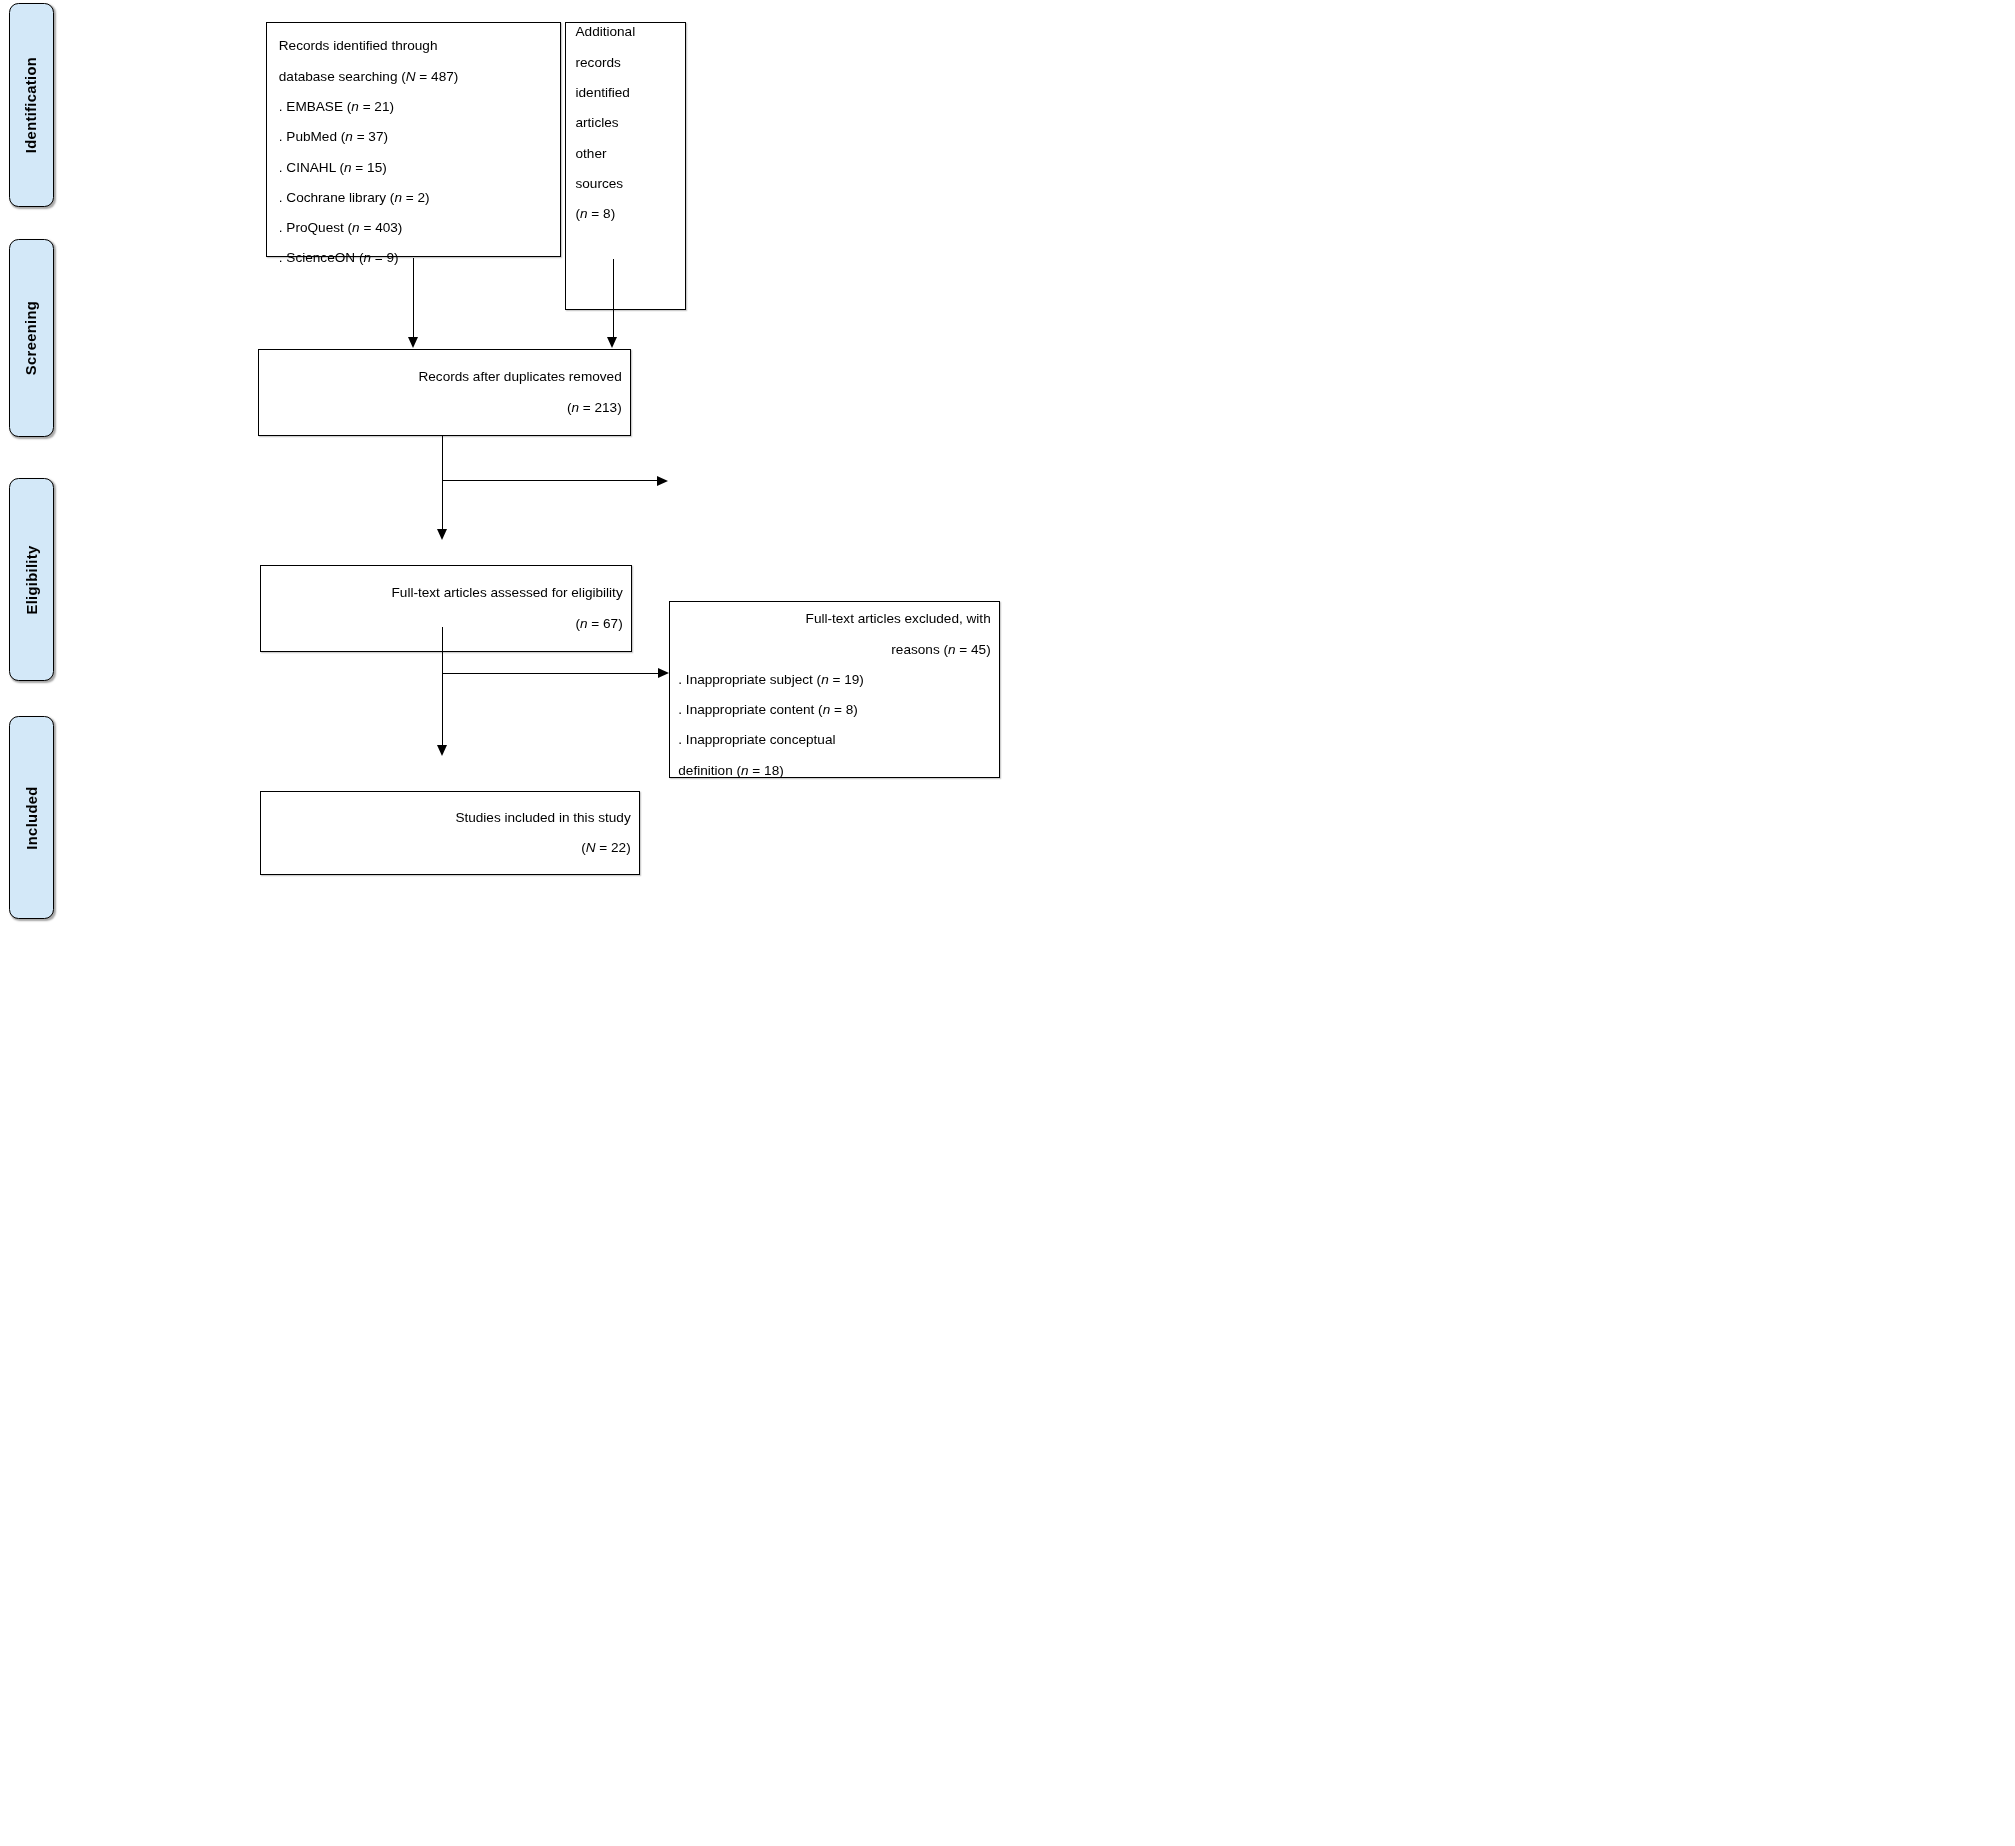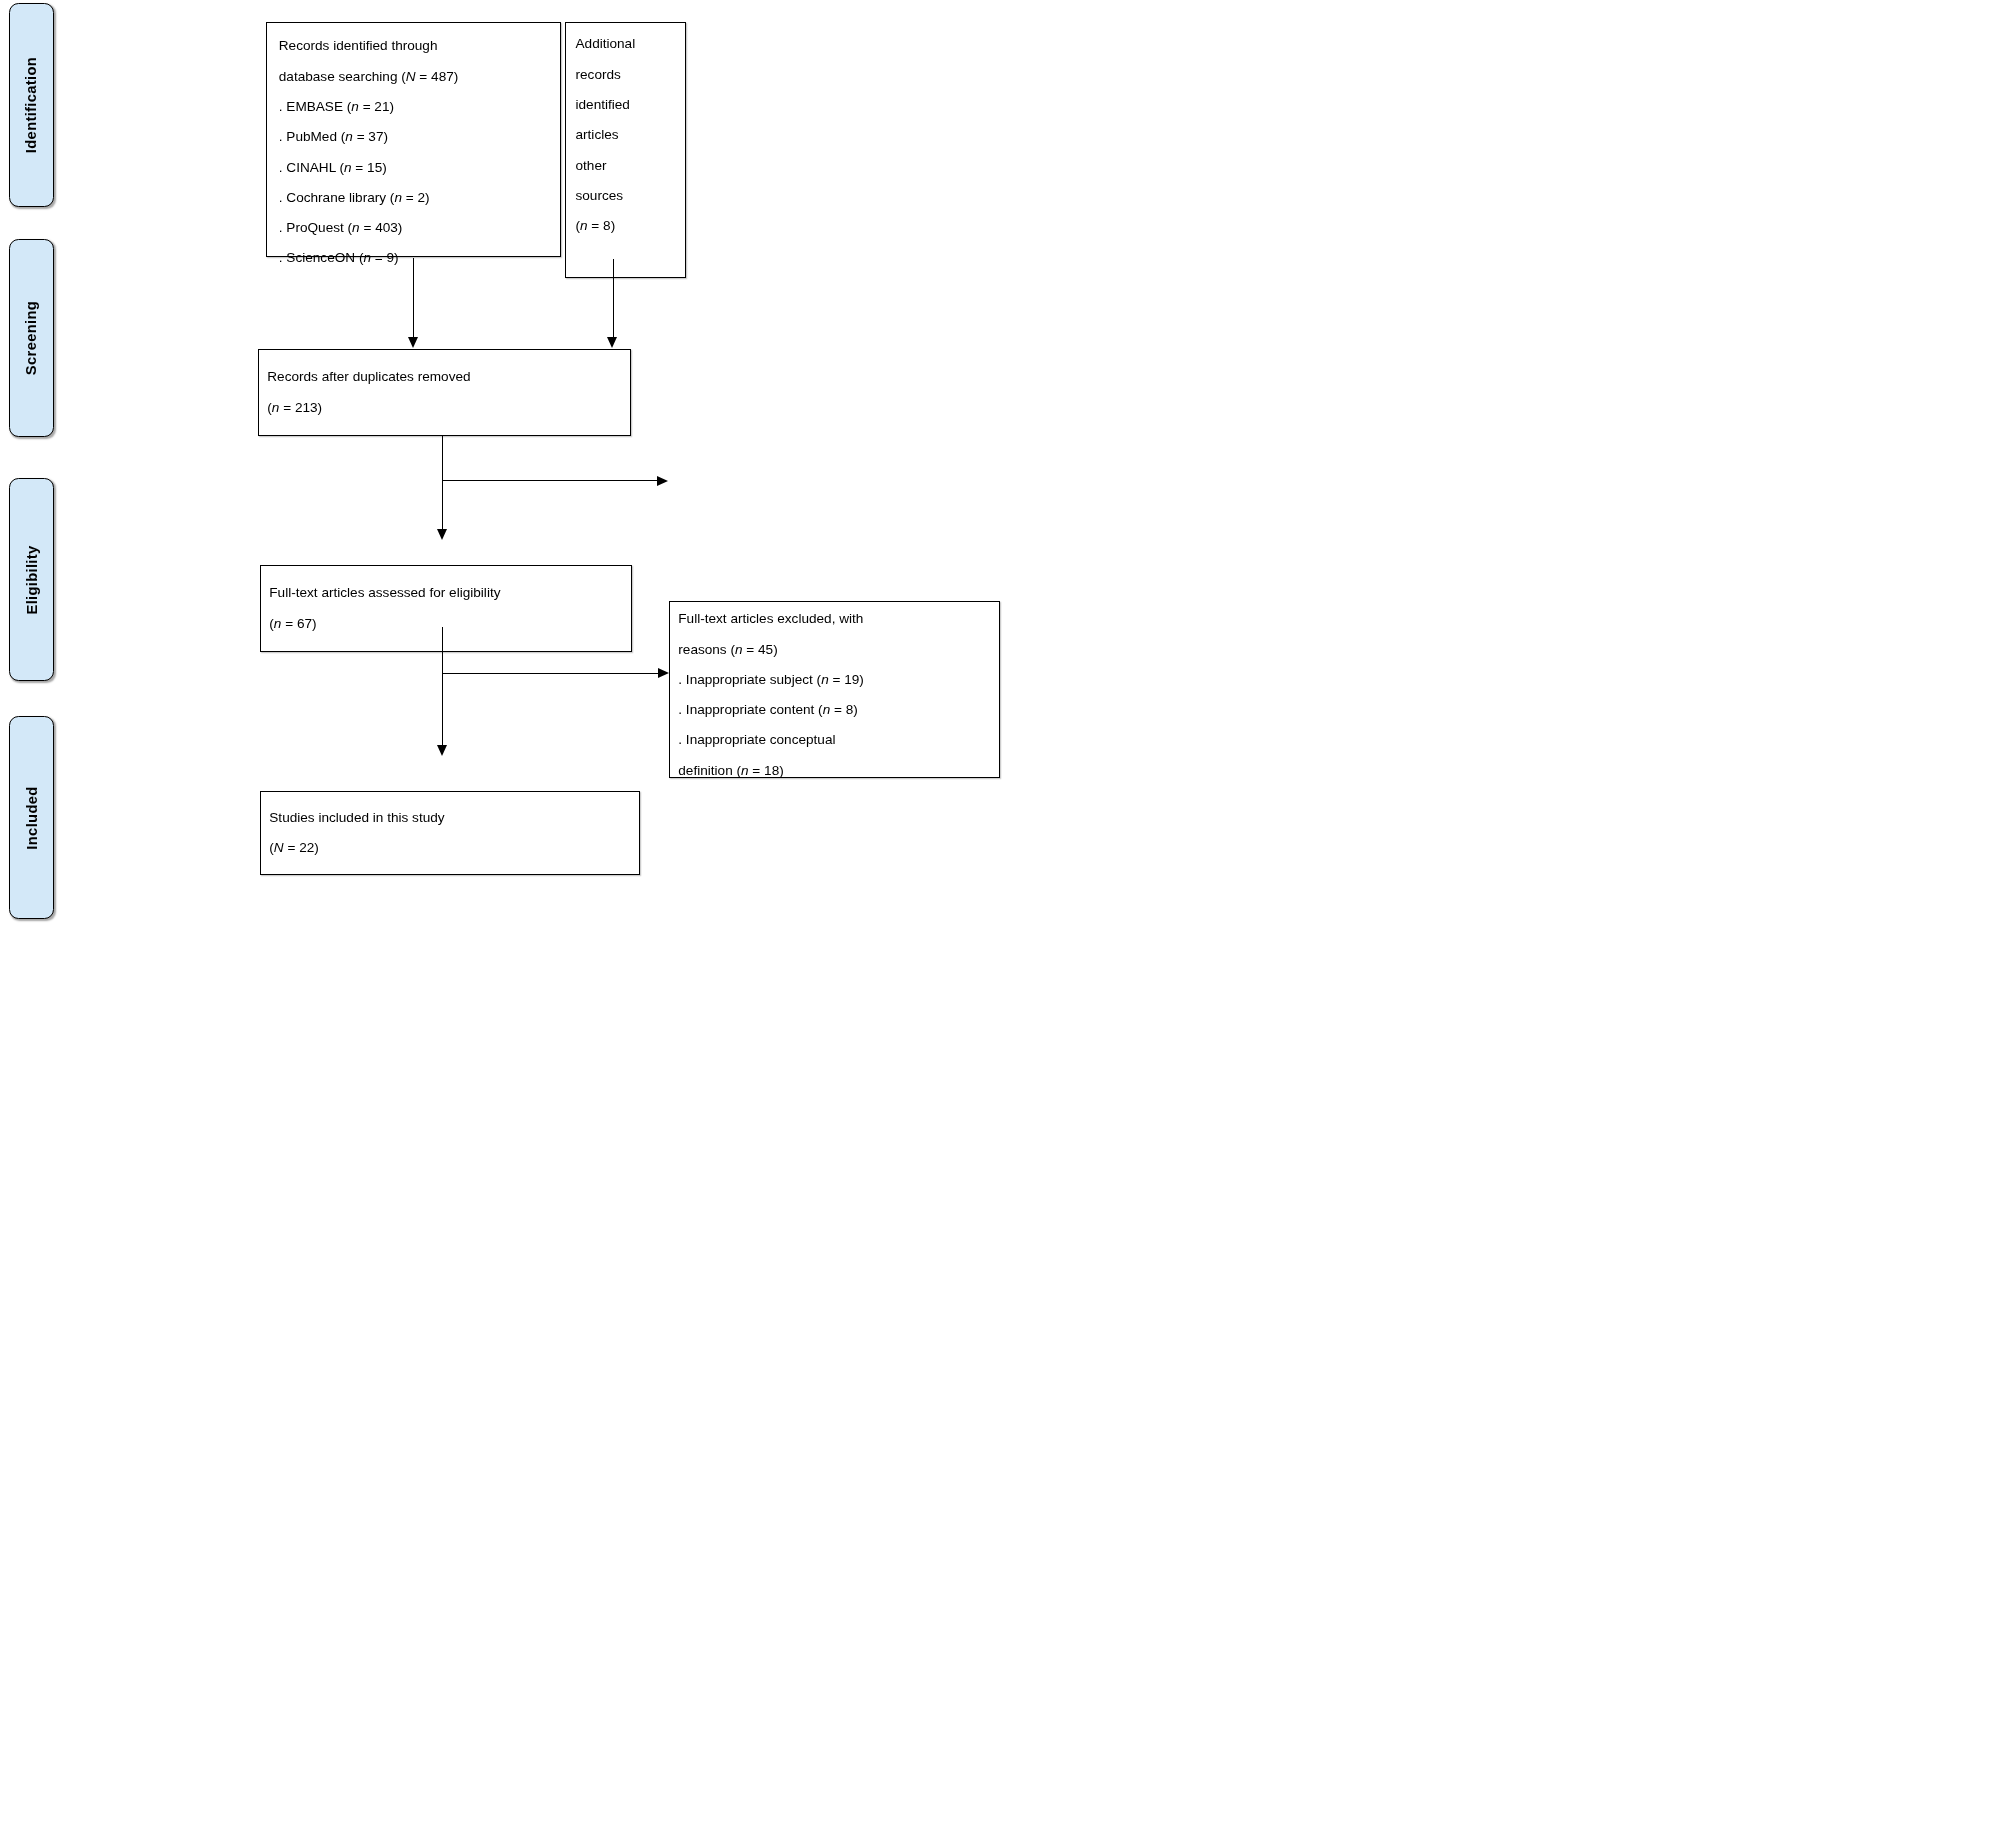--- a/index.html
+++ b/index.html
@@ -41,21 +41,21 @@
     box-sizing:border-box;
     display:flex;flex-direction:column;
     justify-content:center;
     font-size:13.6px;line-height:18.3px;
     box-shadow:0.6px 0.6px 1.2px rgba(0,0,0,0.25);
     padding:3.5px 8.3px;
     gap:12px;
   }
   .flow-box .line{width:100%;}
   .flow-box .line.al{text-align:left;}
-  .flow-box .line.ac{text-align:left;}
+  .flow-box .line.ac{text-align:right;}
   .flow-box.top-align{justify-content:flex-start;}
   
   .vline{
     position:absolute;width:1.2px;background:var(--border-color);
   }
   .hline{
     position:absolute;height:1.2px;background:var(--border-color);
   }
   .arrow-down{
     position:absolute;width:0;height:0;
@@ -93,21 +93,21 @@
       <div class="line al">Records identified through</div>
       <div class="line al">database searching (<i>N</i> = 487)</div>
       <div class="line al">. EMBASE (<i>n</i> = 21)</div>
       <div class="line al">. PubMed (<i>n</i> = 37)</div>
       <div class="line al">. CINAHL (<i>n</i> = 15)</div>
       <div class="line al">. Cochrane library (<i>n</i> = 2)</div>
       <div class="line al">. ProQuest (<i>n</i> = 403)</div>
       <div class="line al">. ScienceON (<i>n</i> = 9)</div>
     </div>
 
-  <div class="flow-box top-align" style="left:565px;top:22.4px;width:121px;height:256px;padding-top:12px;padding-left:9.5px;">
+  <div class="flow-box top-align" style="left:565px;top:22.4px;width:121px;height:288px;padding-top:0;padding-left:9.5px;">
       <div class="line al">Additional</div>
       <div class="line al">records</div>
       <div class="line al">identified</div>
       <div class="line al">articles</div>
       <div class="line al">other</div>
       <div class="line al">sources</div>
       <div class="line al">(<i>n</i> = 8)</div>
     </div>
 
   <div class="flow-box" style="left:258px;top:349px;width:373px;height:87px;">

